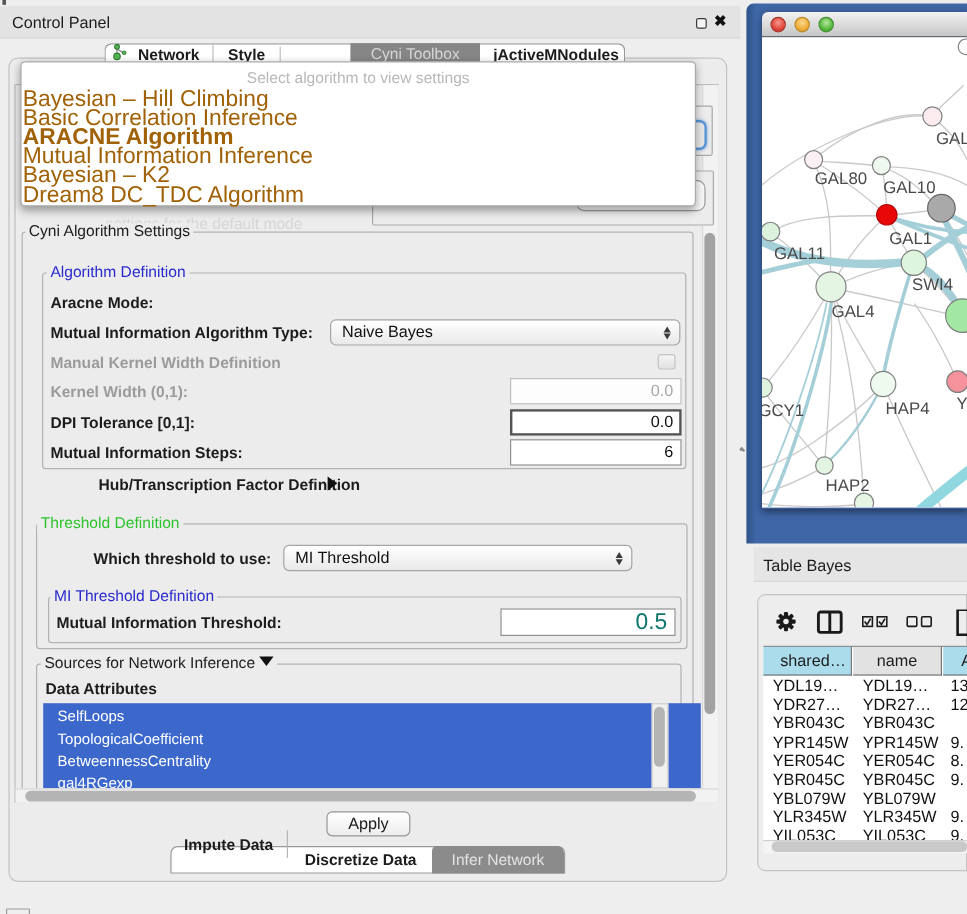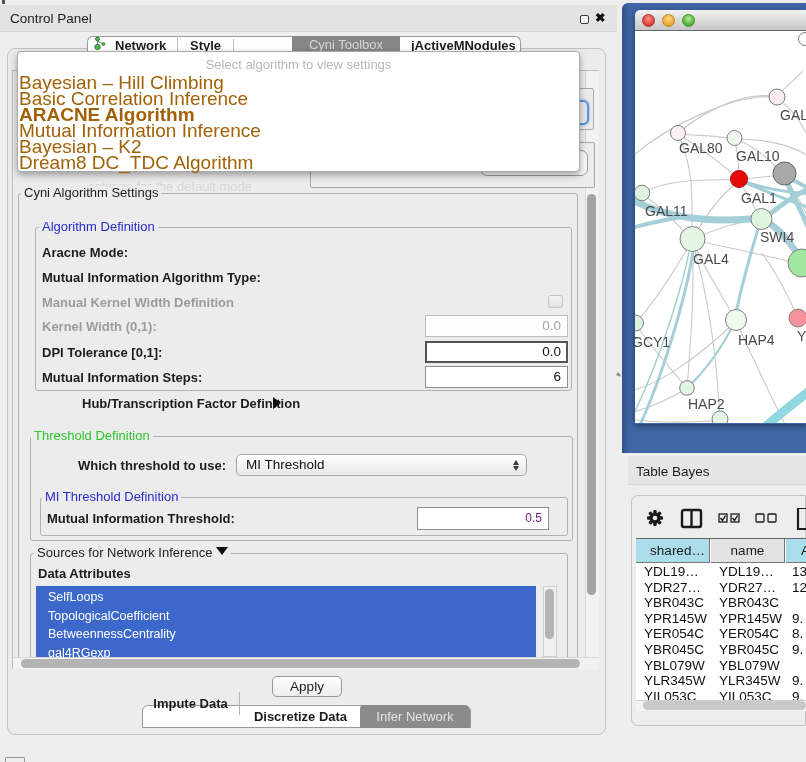--- a/index.html
+++ b/index.html
@@ -31,20 +31,21 @@
 
   <div class="abs" style="left:5px;top:122px;width:560px;height:600px;border:1px solid #b2b2b2;border-radius:3px;"></div>
   <div class="grouplabel" style="left:8px;top:115px;color:#1c1c1c;">Cyni Algorithm Settings</div>
 
   <div class="abs" style="left:22px;top:156px;width:537px;height:164px;border:1px solid #b2b2b2;border-radius:3px;"></div>
   <div class="grouplabel" style="left:26px;top:149px;color:#2929cc;">Algorithm Definition</div>
 
   <div class="abs b" style="left:29px;top:174px;font-size:13px;color:#1c1c1c;">Aracne Mode:</div>
 
   <div class="abs b" style="left:29px;top:199px;font-size:13px;color:#1c1c1c;">Mutual Information Algorithm Type:</div>
+  <div class="combo abs" style="left:262px;top:195px;width:292px;height:22px;"><span>Naive Bayes</span><i class="up"></i><i class="dn"></i></div>
 
   <div class="abs b" style="left:29px;top:224px;font-size:13px;color:#9b9b9b;">Manual Kernel Width Definition</div>
   <div class="abs" style="left:535px;top:224px;width:15px;height:13px;border:1px solid #c4c4c4;border-radius:3px;background:linear-gradient(#f4f4f4,#e2e2e2);"></div>
 
   <div class="abs b" style="left:29px;top:248px;font-size:13px;color:#9b9b9b;">Kernel Width (0,1):</div>
   <div class="abs" style="left:412px;top:244px;width:143px;height:22px;border:1px solid #bdbdbd;background:#fdfdfd;font-size:13.5px;color:#a8a8a8;text-align:right;line-height:20px;padding-right:6px;">0.0</div>
 
   <div class="abs b" style="left:29px;top:274px;font-size:13px;color:#1c1c1c;">DPI Tolerance [0,1]:</div>
   <div class="abs" style="left:412px;top:270px;width:143px;height:22px;border:2px solid #555;background:#ffffff;font-size:13.5px;color:#111;text-align:right;line-height:18px;padding-right:5px;">0.0</div>
 
@@ -57,28 +58,28 @@
   <div class="abs" style="left:17px;top:365px;width:543px;height:105px;border:1px solid #b2b2b2;border-radius:3px;"></div>
   <div class="grouplabel" style="left:18px;top:358px;color:#2ec42e;">Threshold Definition</div>
 
   <div class="abs b" style="left:65px;top:387px;font-size:13px;color:#1c1c1c;">Which threshold to use:</div>
   <div class="combo abs" style="left:223px;top:383px;width:291px;height:22px;"><span>MI Threshold</span><i class="up"></i><i class="dn"></i></div>
 
   <div class="abs" style="left:27px;top:426px;width:528px;height:39px;border:1px solid #b2b2b2;border-radius:3px;"></div>
   <div class="grouplabel" style="left:29px;top:419px;color:#2929cc;">MI Threshold Definition</div>
 
   <div class="abs b" style="left:34px;top:440px;font-size:13px;color:#1c1c1c;">Mutual Information Threshold:</div>
-  <div class="abs" style="left:404px;top:436px;width:132px;height:23px;border:1px solid #8f8f8f;background:#ffffff;font-size:12px;color:#701a75;text-align:right;line-height:21px;padding-right:6px;">0.5</div>
+  <div class="abs" style="left:404px;top:436px;width:146px;height:23px;border:1px solid #8f8f8f;background:#ffffff;font-size:19px;color:#0f766e;text-align:right;line-height:21px;padding-right:6px;">0.5</div>
 
   <div class="abs" style="left:17px;top:482px;width:538px;height:200px;border:1px solid #b2b2b2;border-radius:3px;"></div>
   <div class="grouplabel b" style="left:21px;top:475px;color:#1c1c1c;font-weight:normal;">Sources for Network Inference <span style="display:inline-block;width:0;height:0;border-top:8px solid #111;border-left:6px solid transparent;border-right:6px solid transparent;vertical-align:2px;"></span></div>
 
   <div class="abs b" style="left:25px;top:495px;font-size:13px;color:#1c1c1c;">Data Attributes</div>
 
-  <div class="abs" style="left:23px;top:515px;width:500px;height:71px;background:#3c68cc;color:#fff;font-size:12.5px;line-height:18.7px;padding:2px 0 0 12px;">SelfLoops<br>TopologicalCoefficient<br>BetweennessCentrality<br>gal4RGexp</div>
+  <div class="abs" style="left:23px;top:515px;width:548px;height:71px;background:#3c68cc;color:#fff;font-size:12.5px;line-height:18.7px;padding:2px 0 0 12px;">SelfLoops<br>TopologicalCoefficient<br>BetweennessCentrality<br>gal4RGexp</div>
 
   <div class="abs" style="left:530px;top:515px;width:14px;height:71px;background:#f0f0f0;border:1px solid #d0d0d0;"></div>
   <div class="abs" style="left:532px;top:518px;width:9px;height:50px;background:#b4b4b4;border-radius:5px;"></div>
 </div>
 
 <div class="abs" style="left:585px;top:71px;width:14px;height:586px;background:#f2f2f2;border-left:1px solid #d8d8d8;"></div>
 <div class="abs" style="left:587px;top:194px;width:9px;height:401px;background:#a2a2a2;border-radius:5px;"></div>
 <div class="abs" style="left:13px;top:657px;width:586px;height:12px;background:#f2f2f2;border-top:1px solid #d8d8d8;"></div>
 <div class="abs" style="left:21px;top:659px;width:559px;height:9px;background:#b4b4b4;border-radius:5px;"></div>
 

